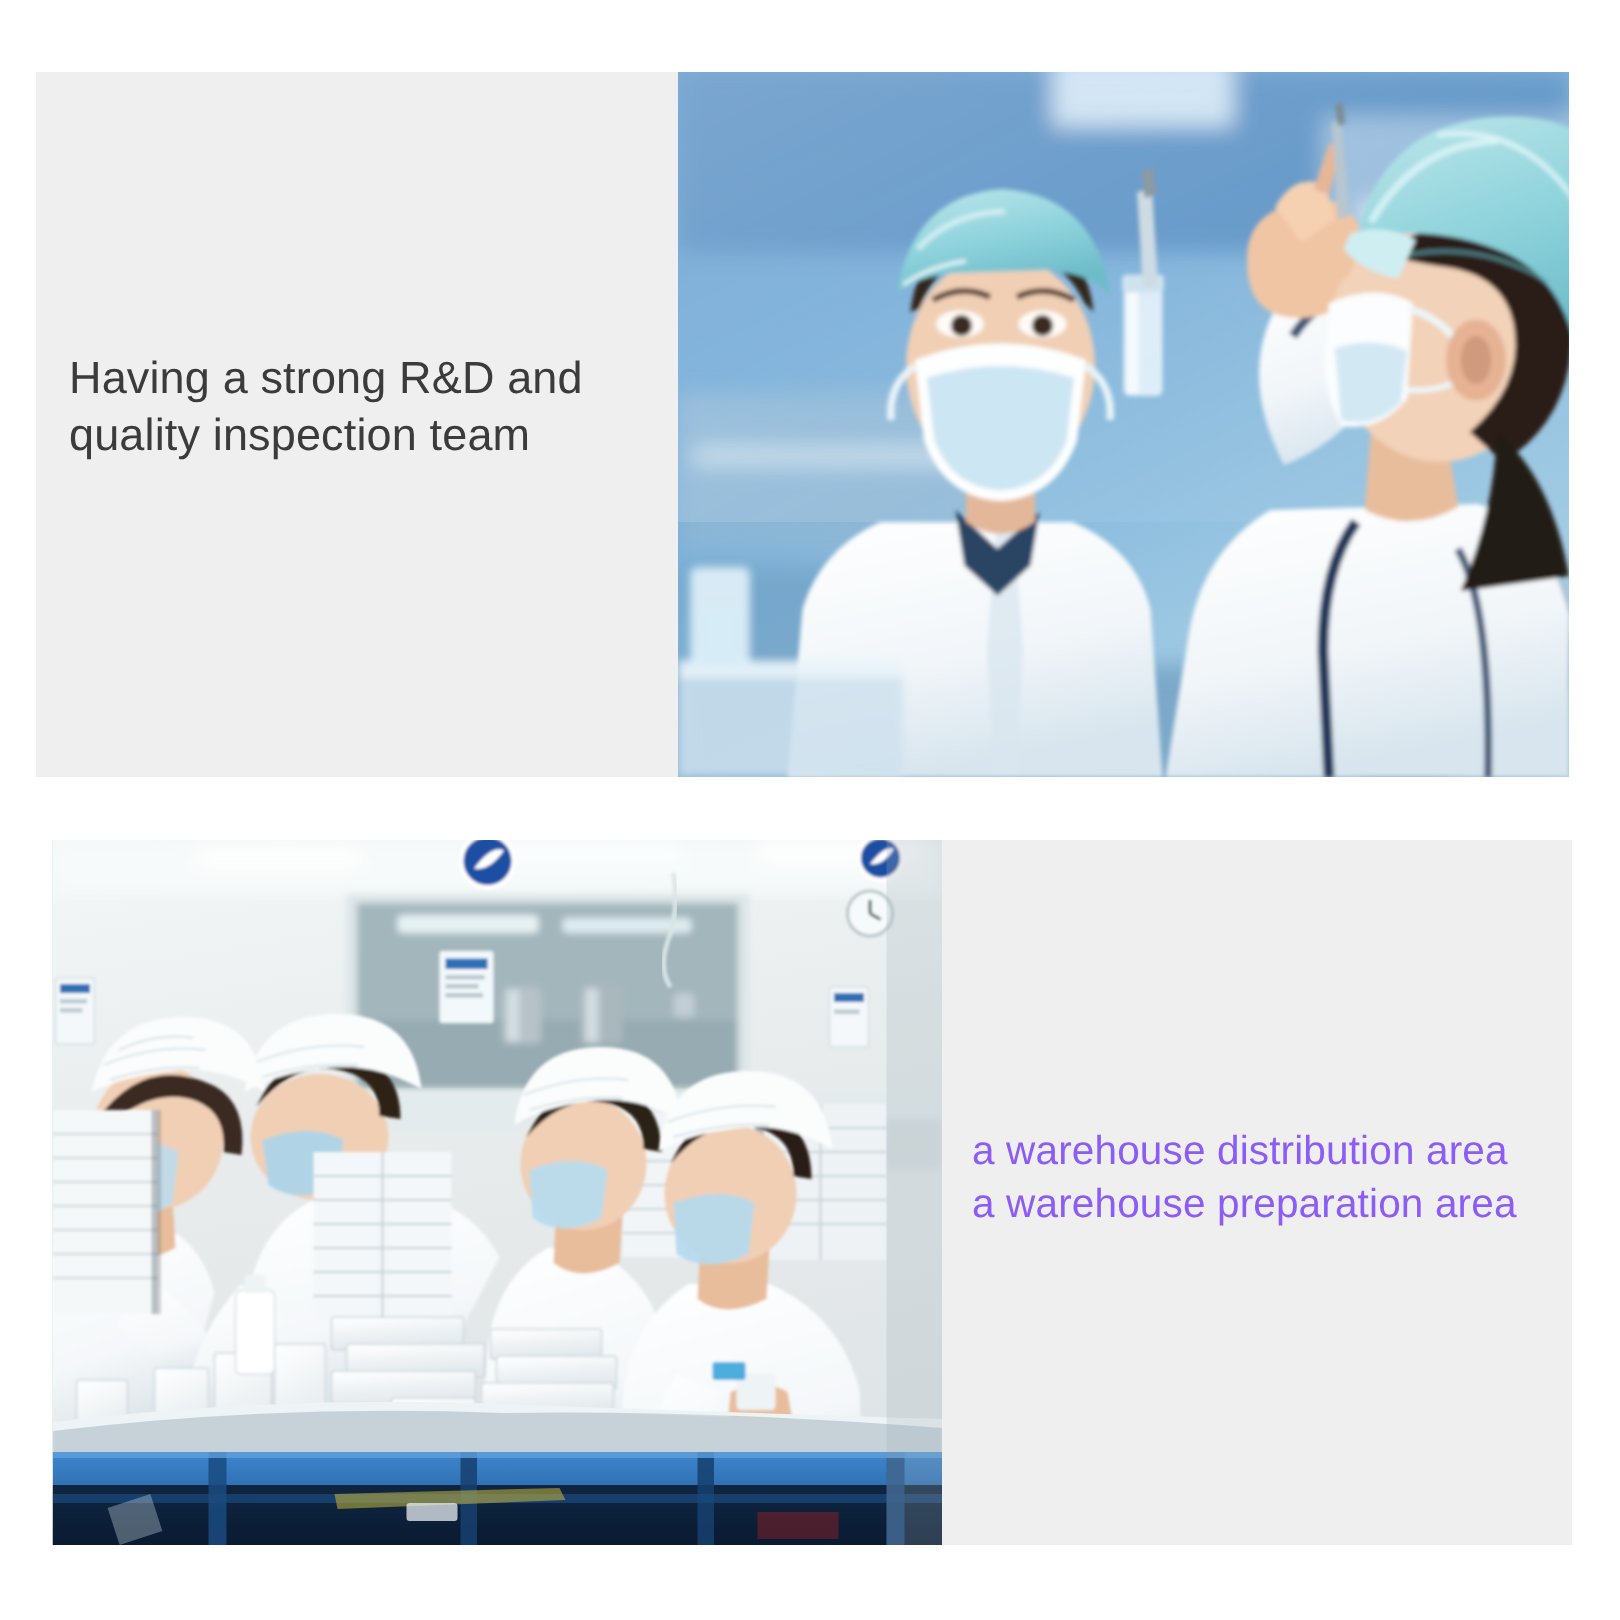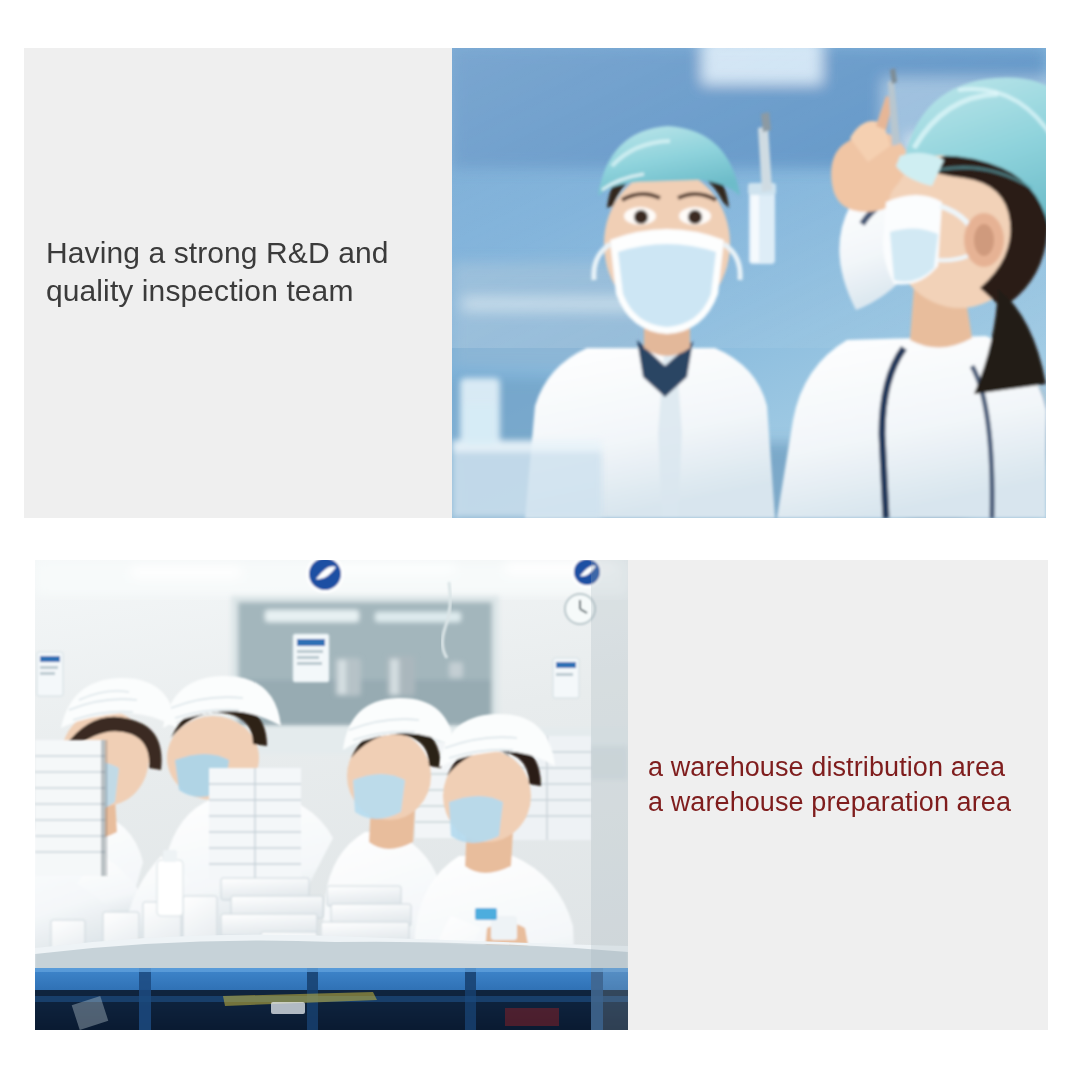--- a/index.html
+++ b/index.html
@@ -68,21 +68,21 @@
     top: 0;
     width: 420px;
     height: 470px;
     background: #efefef;
   }
   #bottom-caption {
     position: absolute;
     left: 20px;
     top: 190px;
     width: 400px;
-    color: #7f1d1d;
+    color: #8b5cf6;
     font-size: 27px;
     line-height: 1.30;
     font-weight: 300;
     letter-spacing: 0.1px;
     white-space: pre-line;
   }
   #bottom-photo {
     position: absolute;
     left: 0;
     top: 0;

